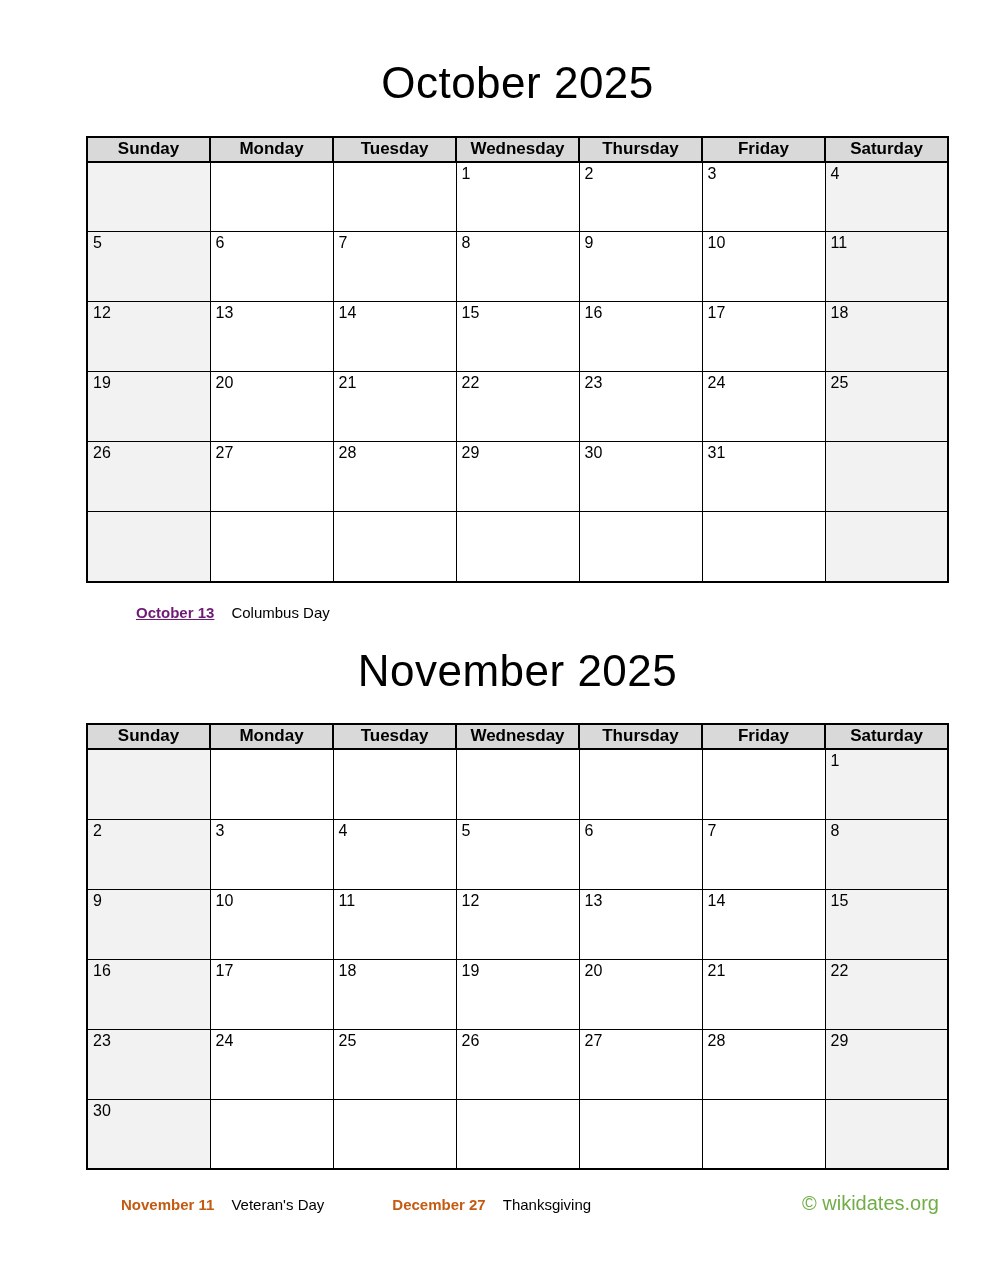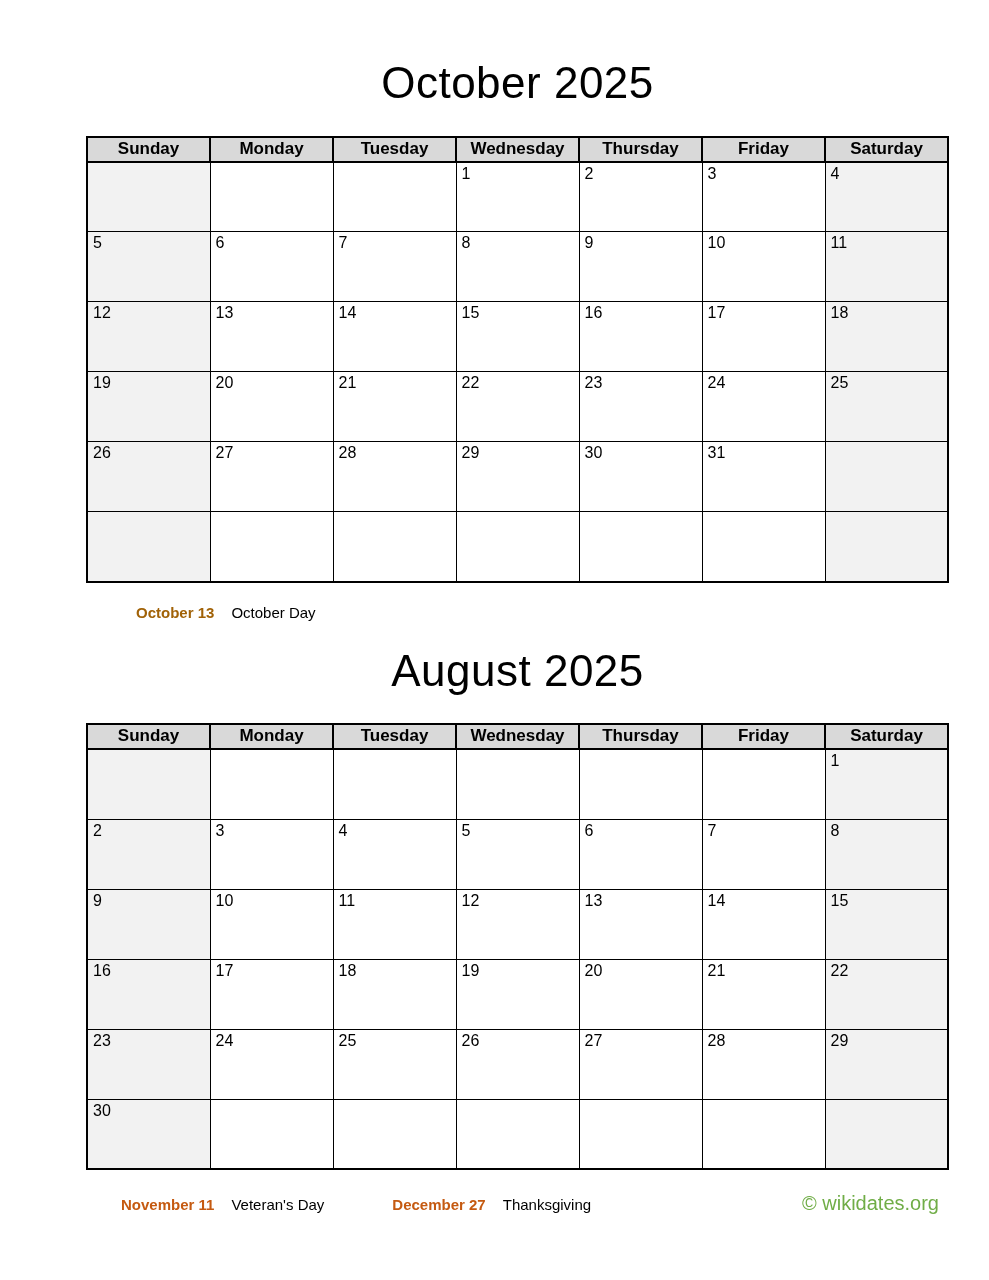--- a/index.html
+++ b/index.html
@@ -144,26 +144,26 @@
             <td></td>
             <td></td>
             <td></td>
             <td></td>
             <td></td>
             <td class="weekend"></td>
           </tr>
         </tbody>
     </table>
     <div class="notes-row">
-      <div class="notes"><span class="note"><span class="note-date" style="color: #a16207;">October 13</span><span class="note-holiday">October Day</span></span></div>
+      <div class="notes"><span class="note"><span class="note-date" style="color: #701a75; text-decoration: underline;">October 13</span><span class="note-holiday">Columbus Day</span></span></div>
     </div>
   </section>
 
   <section class="month month--november">
-    <h1 class="month-title">August 2025</h1>
+    <h1 class="month-title">November 2025</h1>
     <table class="calendar">
       <thead>
           <tr>
             <th>Sunday</th>
             <th>Monday</th>
             <th>Tuesday</th>
             <th>Wednesday</th>
             <th>Thursday</th>
             <th>Friday</th>
             <th>Saturday</th>

